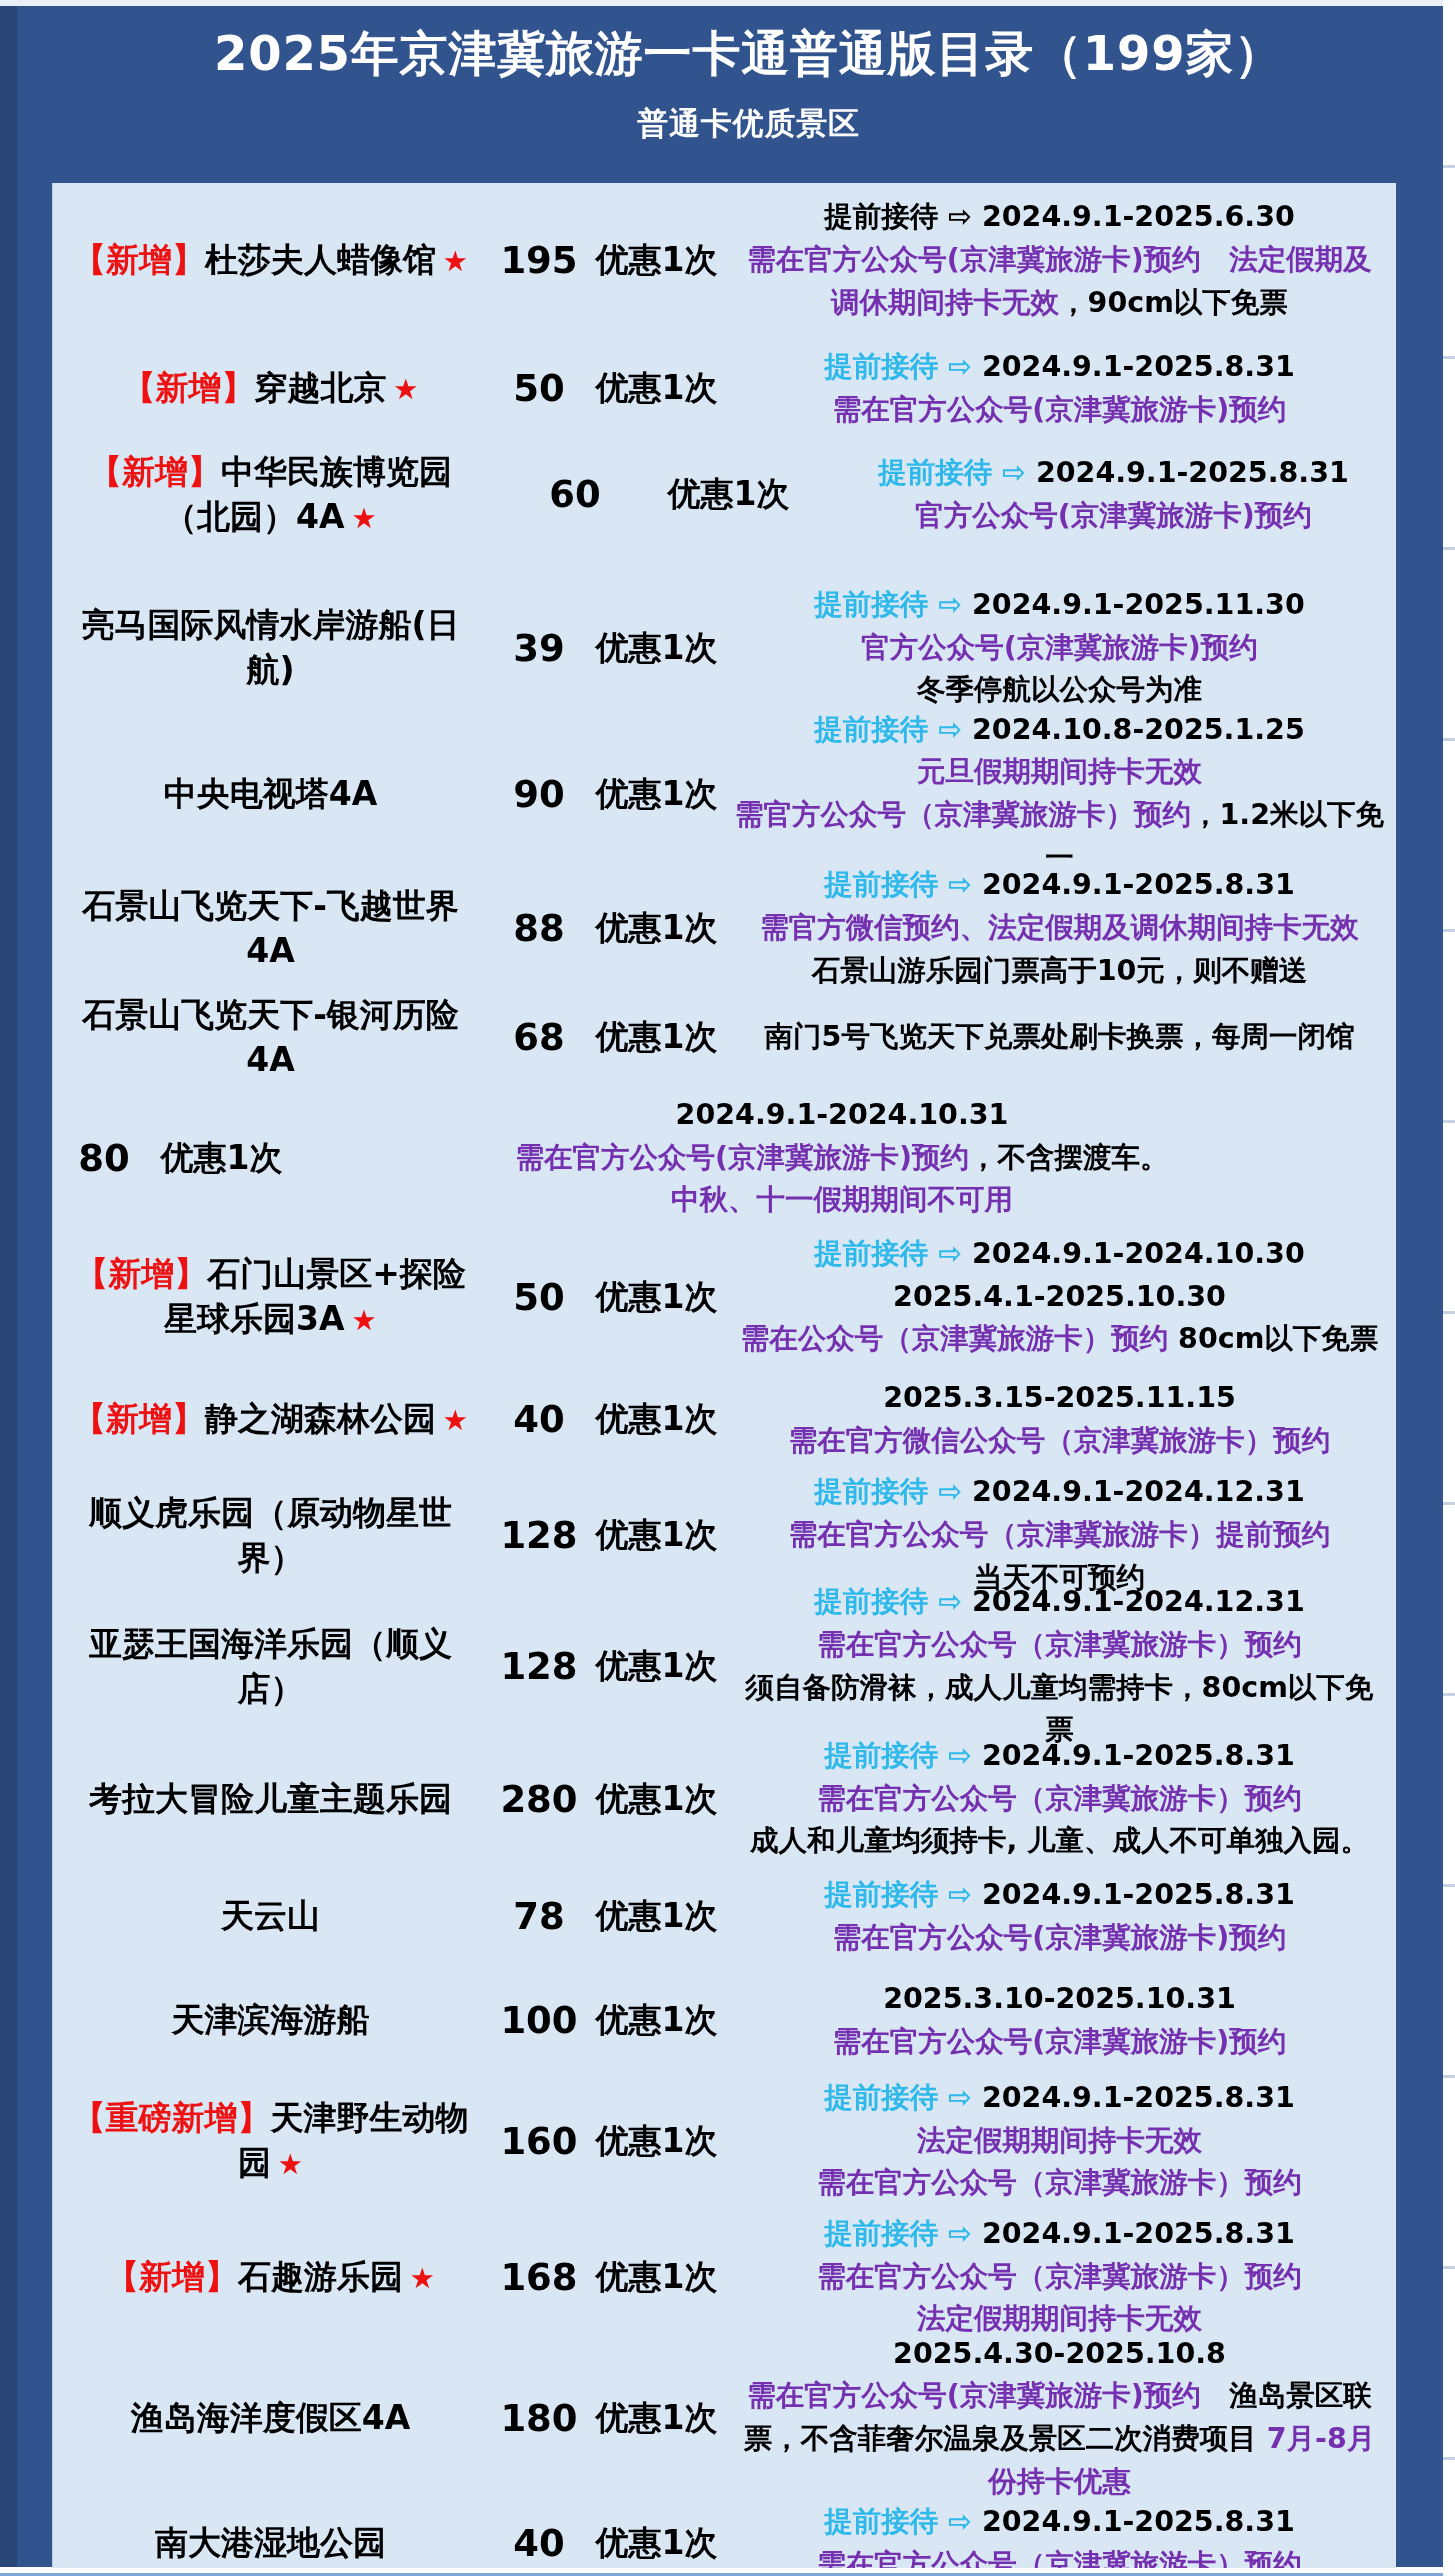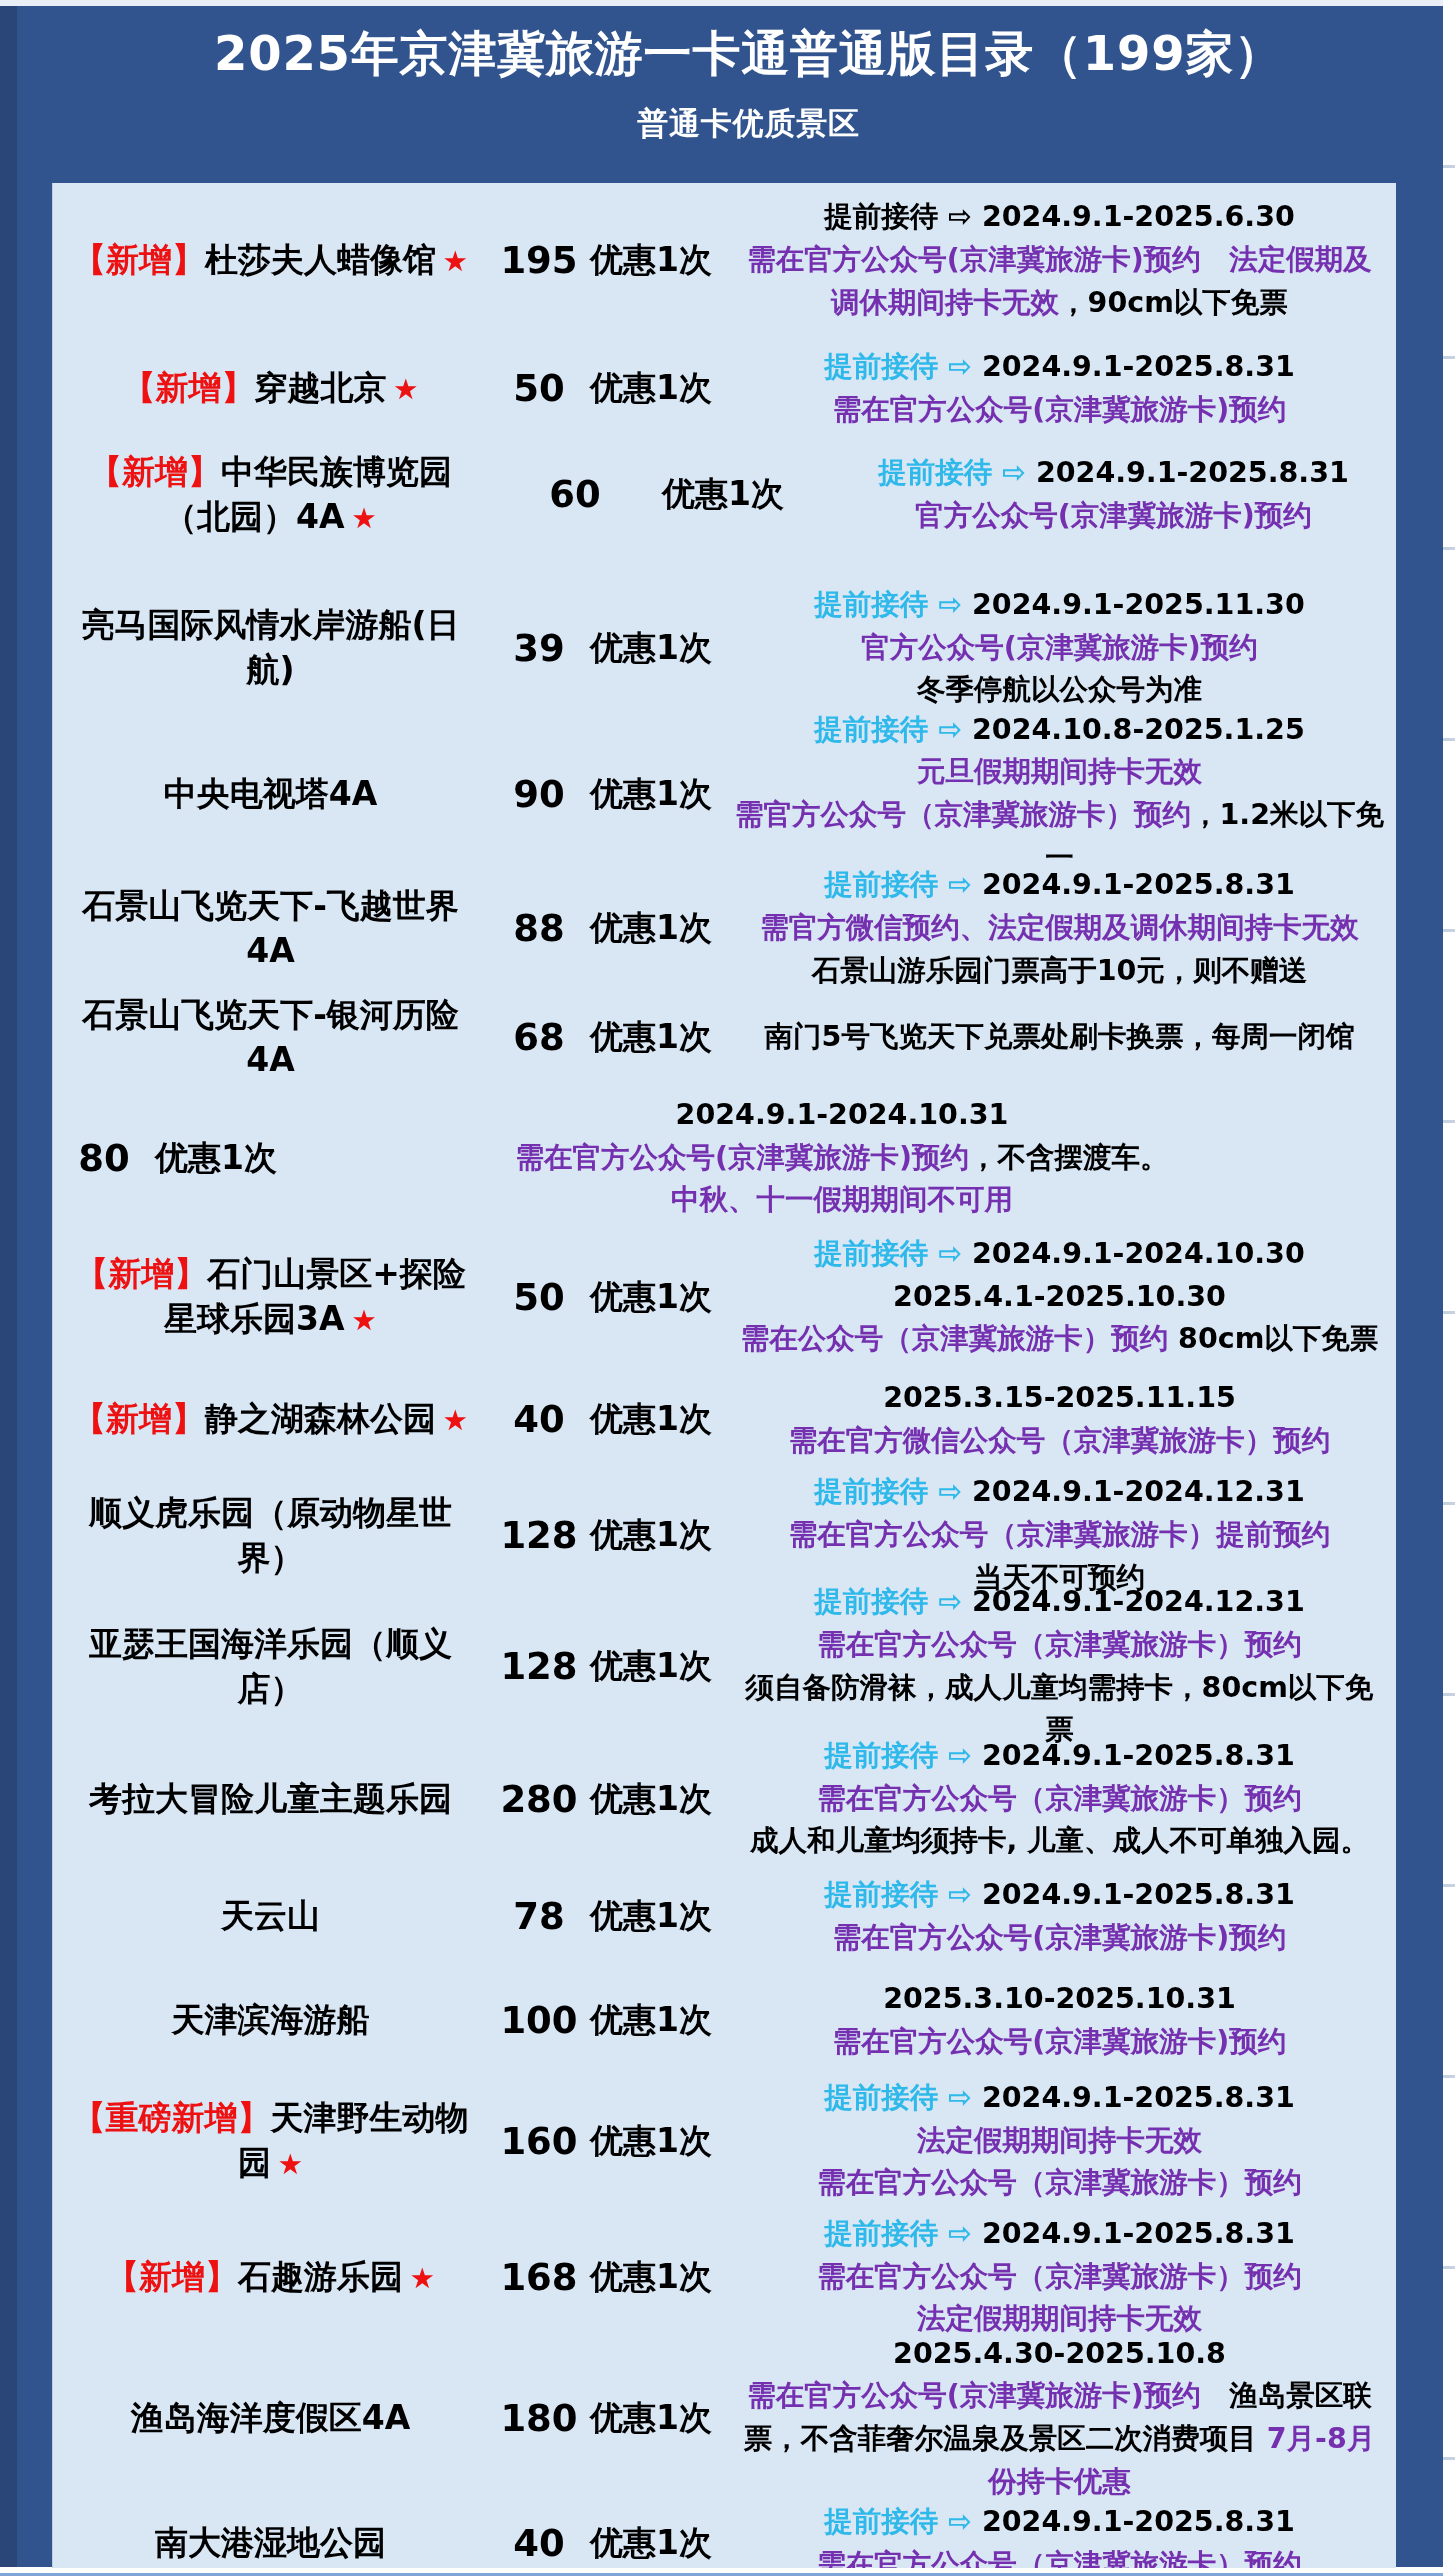--- a/index.html
+++ b/index.html
@@ -33,21 +33,21 @@
   .table {
     position:absolute; left:52px; top:183px; width:1344px; height:2385px;
     background:#D9E6F4;
     border-left:1.7px solid #BECFE2;
     display:flex; flex-direction:column;
     overflow:hidden;
   }
   .row { display:flex; align-items:center; flex:0 0 auto; }
   .c-name  { width:435px; text-align:center; font-size:33px; color:#000; line-height:1.35; padding:0 11.8px; }
   .c-price { width:102px; text-align:center; font-size:37px; color:#000; }
-  .c-times { width:133px; text-align:left; font-size:33px; color:#000; }
+  .c-times { width:133px; text-align:center; font-size:33px; color:#000; }
   .c-notes { flex:1; text-align:center; font-size:28.5px; line-height:1.5; color:#000; padding:0 8.4px; }
   .badge   { color:#EE1111; }
   .star    { color:#EE1111; font-size:28.5px; padding-left:6.7px; }
   .seg-k { color:#000000; }
   .seg-p { color:#7530B0; }
   .seg-c { color:#2FB9EA; }
   .note-line { white-space:pre-wrap; }
 </style>
 </head>
 <body>

